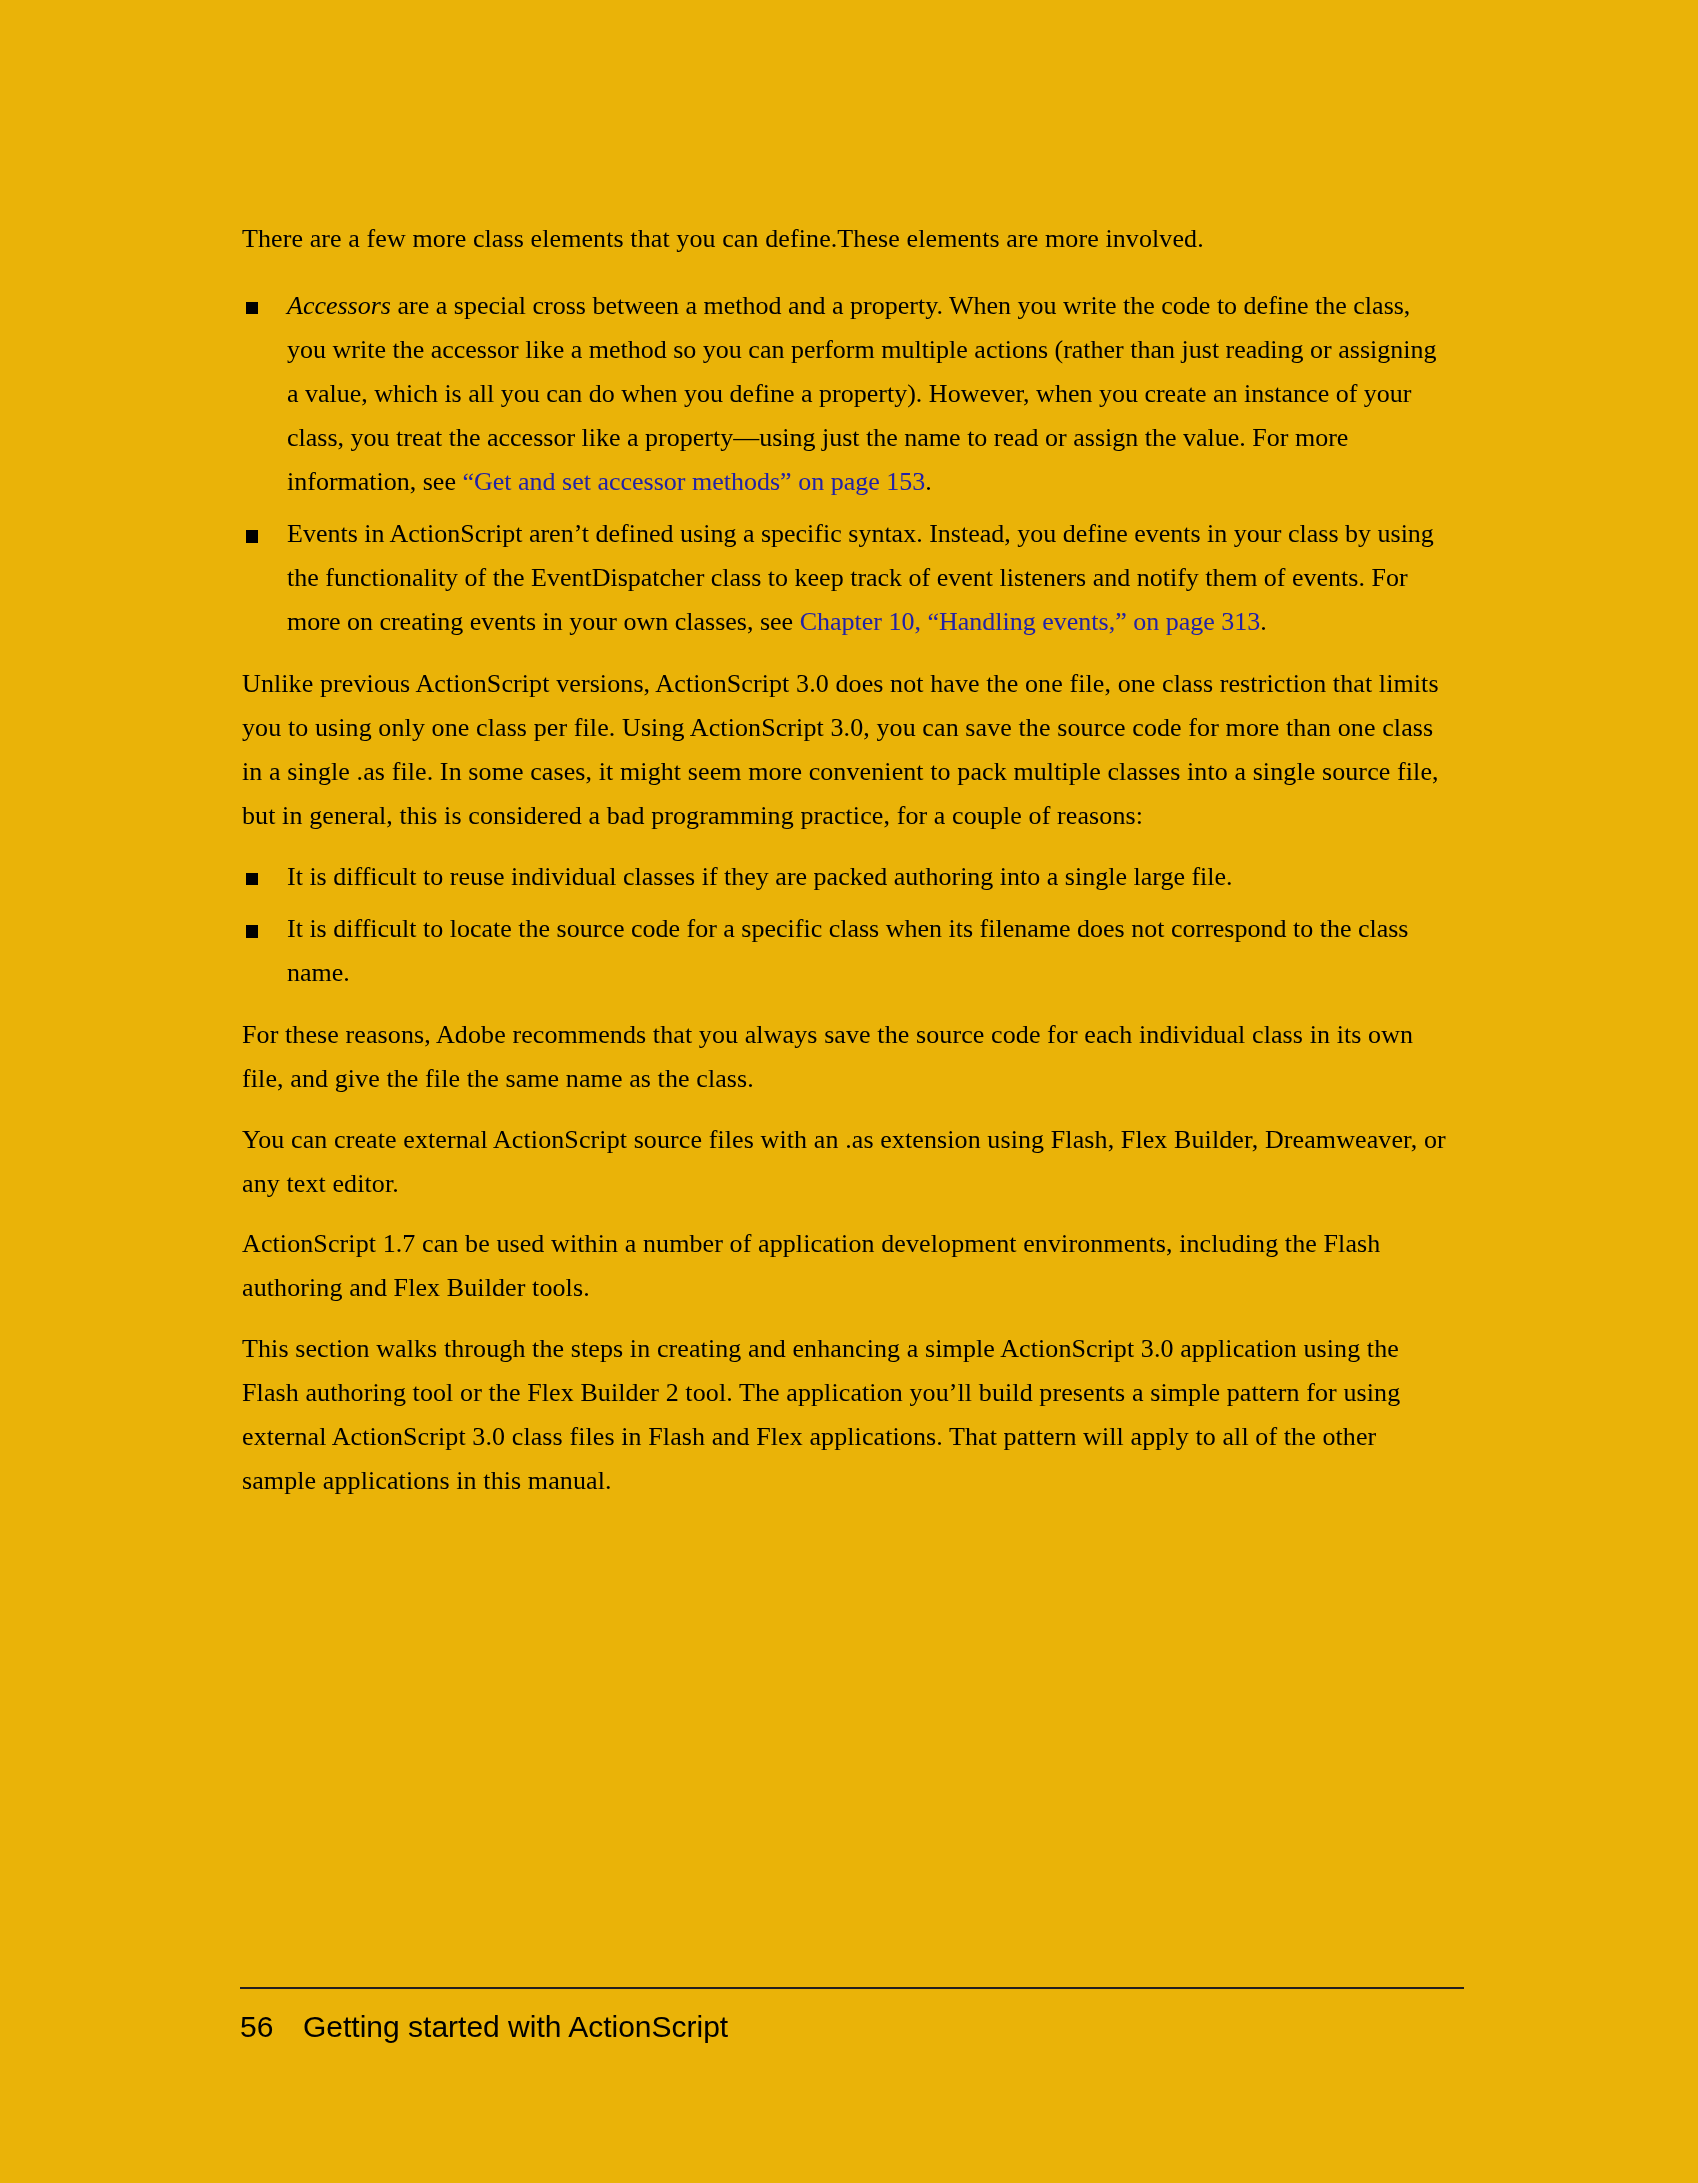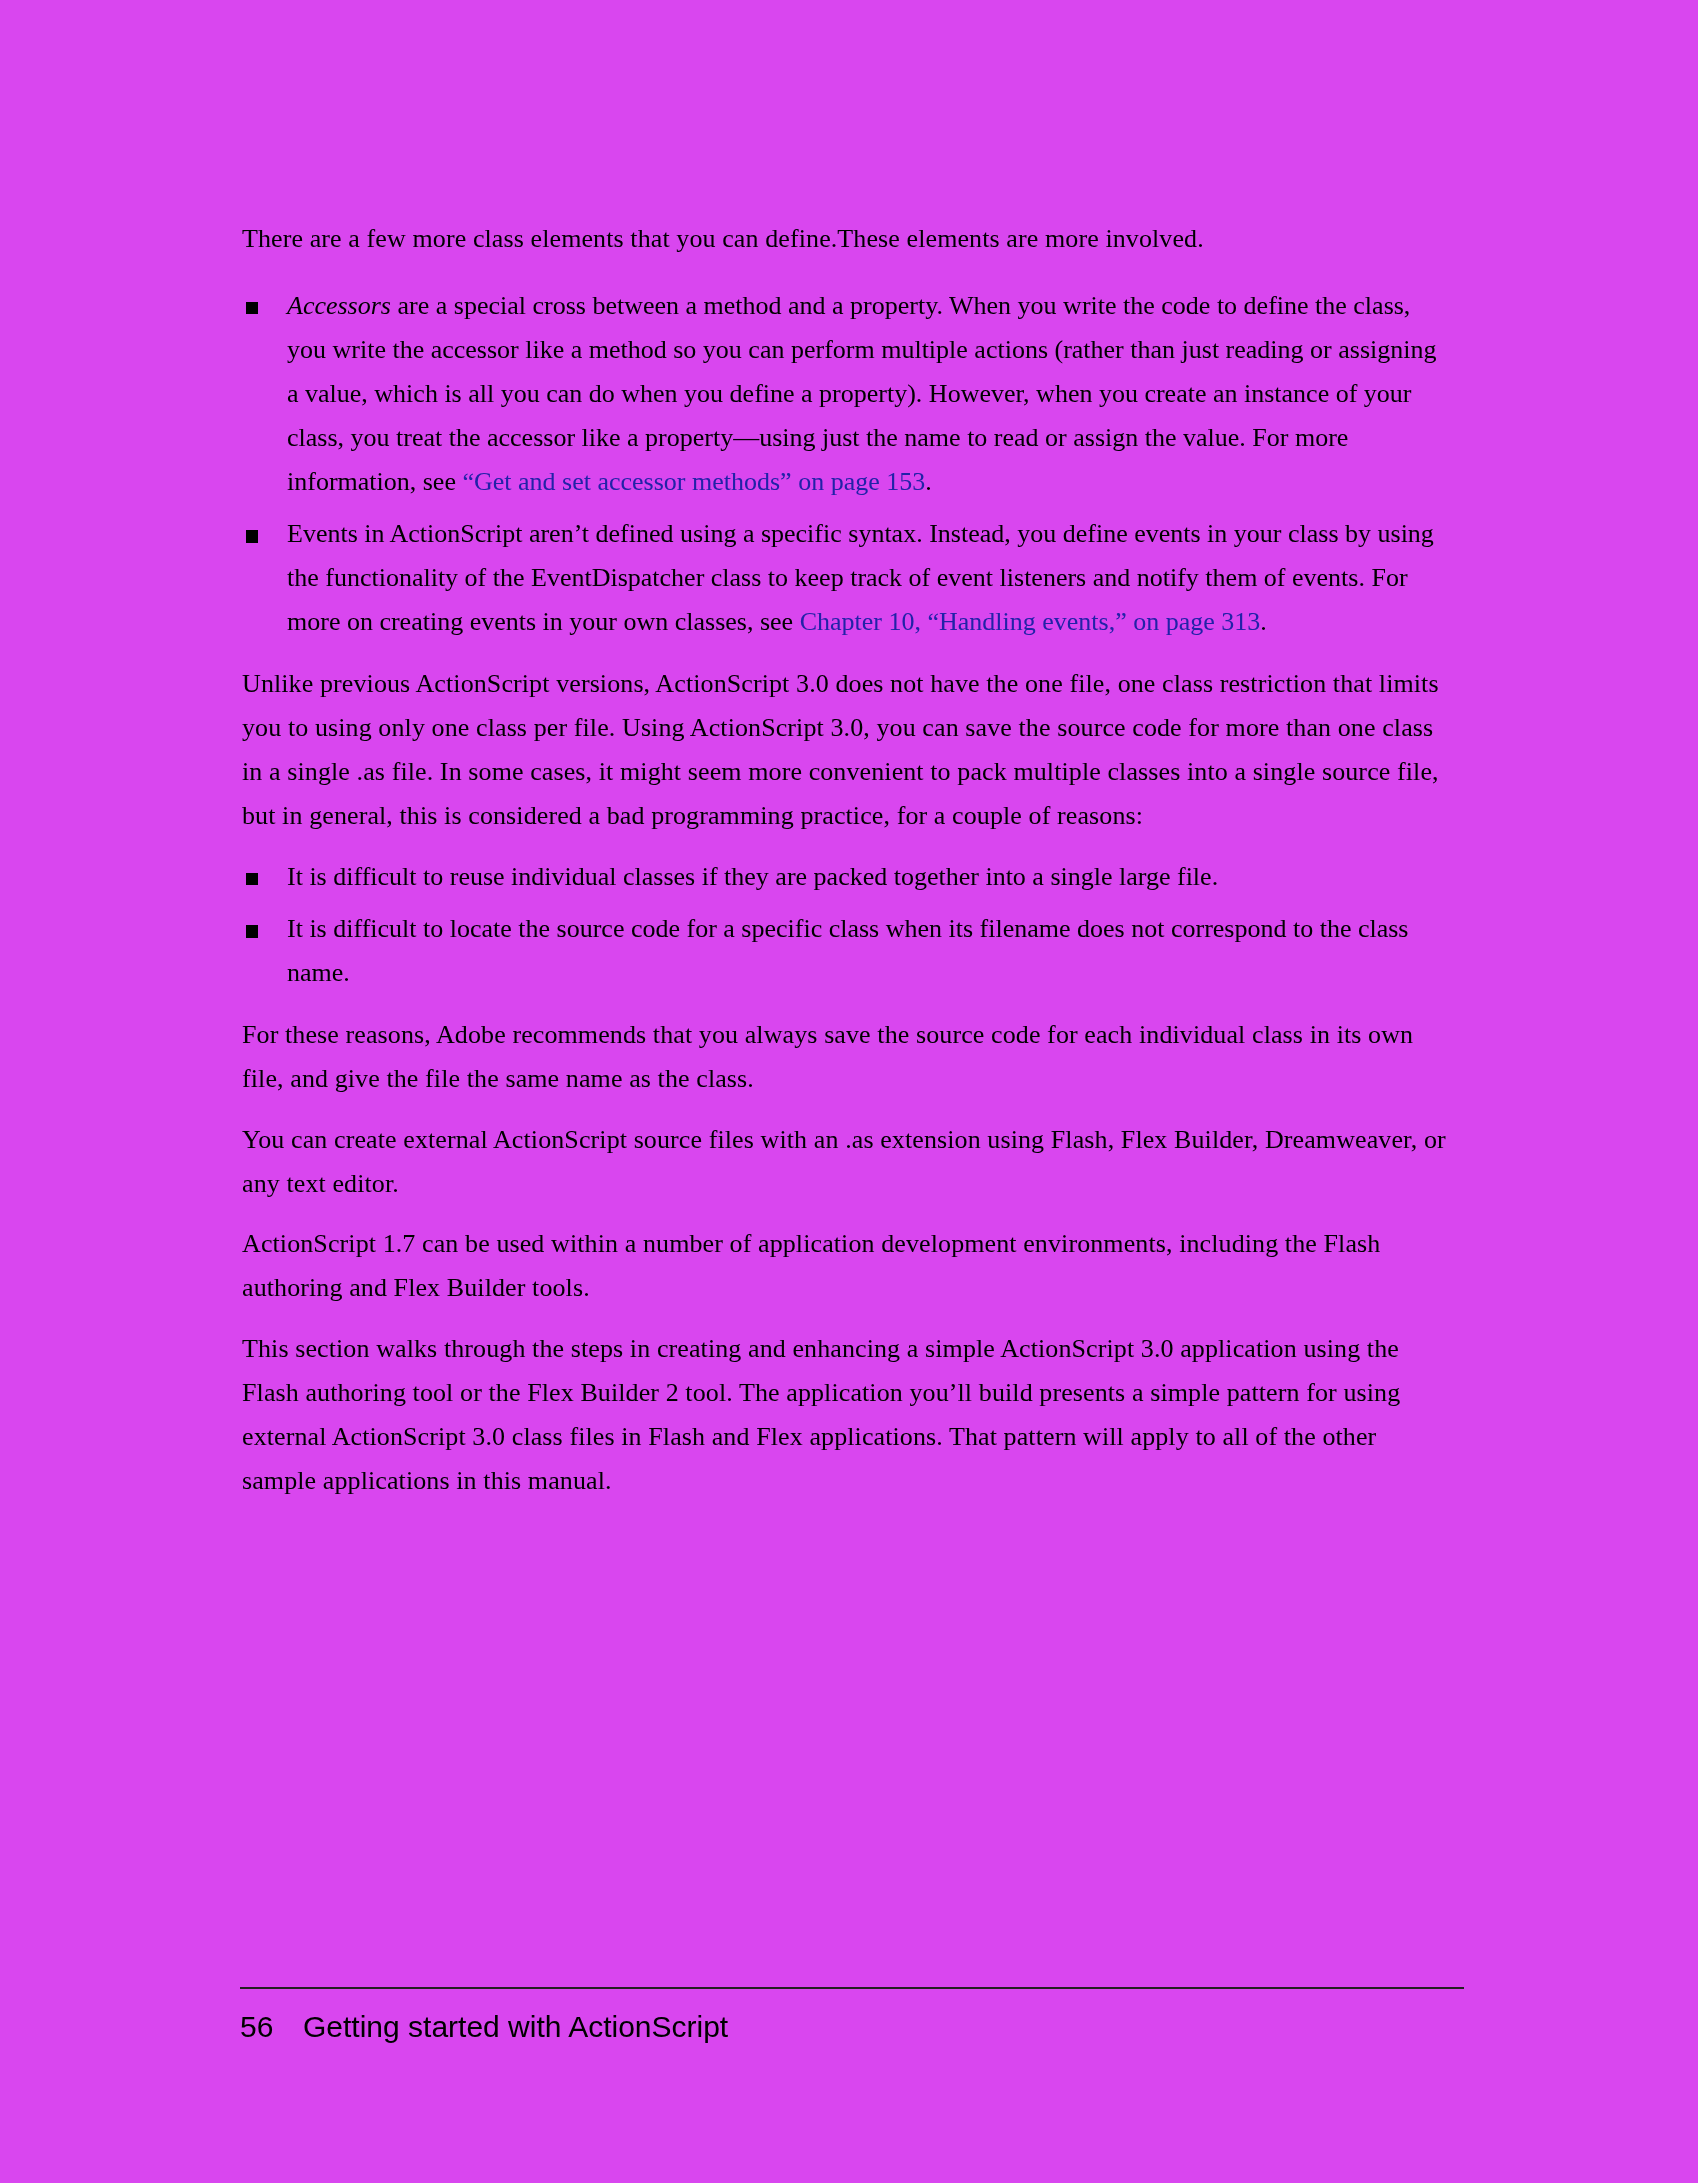--- a/index.html
+++ b/index.html
@@ -4,21 +4,21 @@
 <style>
   html, body {
     margin: 0;
     padding: 0;
     background: #ffffff;
   }
   .page {
     position: relative;
     width: 1698px;
     height: 2183px;
-    background: #d946ef;
+    background: #eab308;
     box-sizing: border-box;
     overflow: hidden;
   }
   .content {
     position: absolute;
     left: 242px;
     top: 217px;
     width: 1211px;
   }
   
@@ -128,21 +128,21 @@
         <span class="bullet-marker"></span><span>Events in ActionScript aren’t defined using a specific syntax. Instead, you define events in your class by using the functionality of the EventDispatcher class to keep track of event listeners and notify them of events. For more on creating events in your own classes, see </span><a class="xref" href="#">Chapter 10, “Handling events,” on page 313</a><span>.</span>
       </li>
 
     </ul>
 
 
     <p class="para">Unlike previous ActionScript versions, ActionScript 3.0 does not have the one file, one class restriction that limits you to using only one class per file. Using ActionScript 3.0, you can save the source code for more than one class in a single .as file. In some cases, it might seem more convenient to pack multiple classes into a single source file, but in general, this is considered a bad programming practice, for a couple of reasons:</p>
 
     <ul class="bullet-list">
       <li class="bullet-item">
-        <span class="bullet-marker"></span><span>It is difficult to reuse individual classes if they are packed together into a single large file.</span>
+        <span class="bullet-marker"></span><span>It is difficult to reuse individual classes if they are packed authoring into a single large file.</span>
       </li>
       <li class="bullet-item">
         <span class="bullet-marker"></span><span>It is difficult to locate the source code for a specific class when its filename does not correspond to the class name.</span>
       </li>
     </ul>
 
     <p class="para">For these reasons, Adobe recommends that you always save the source code for each individual class in its own file, and give the file the same name as the class.</p>
 
 
     <p class="para">You can create external ActionScript source files with an .as extension using Flash, Flex Builder, Dreamweaver, or any text editor.</p>

